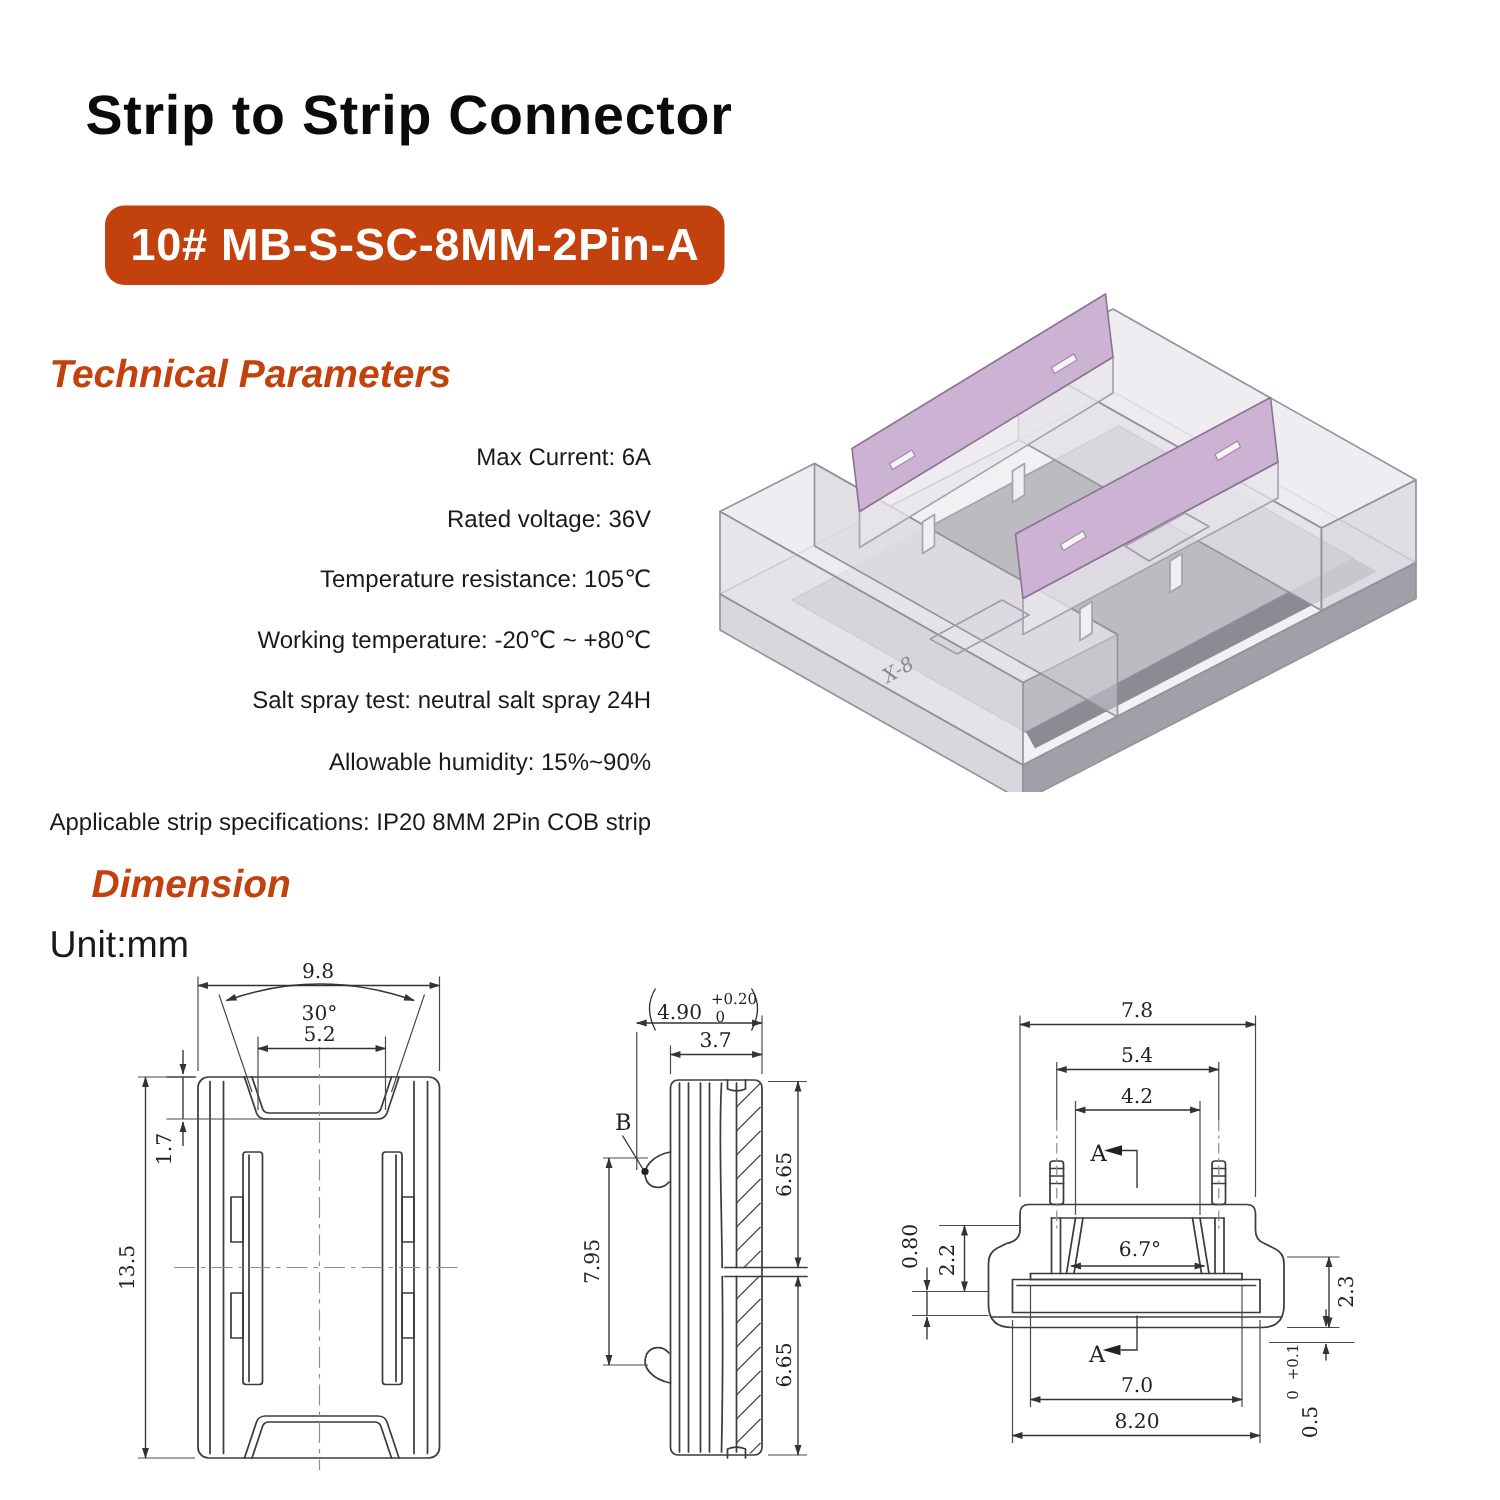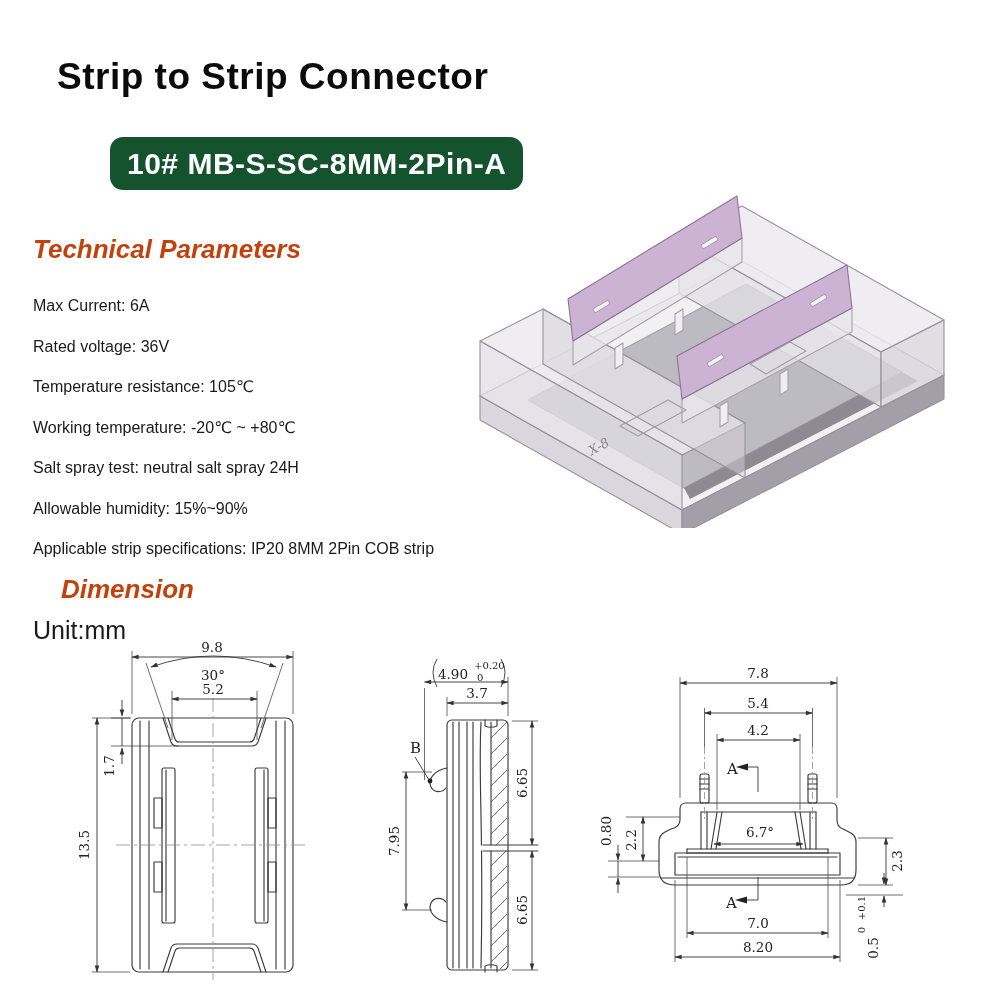--- a/index.html
+++ b/index.html
@@ -1,17 +1,17 @@
 <!DOCTYPE html>
 <html><head>
 <meta charset="utf-8">
 <style>
   html,body{margin:0;padding:0;background:#fff;}
   .page{position:relative;width:1000px;height:1000px;background:#ffffff;overflow:hidden;
-        font-family:"Liberation Sans","DejaVu Sans",sans-serif;color:#111;}
+        font-family:"Liberation Sans","DejaVu Sans",sans-serif;color:#111;text-align:right;}
   .title{position:absolute;left:57px;top:56px;font-size:37px;font-weight:700;letter-spacing:.5px;color:#0b0b0b;}
   .badge{position:absolute;left:70px;top:137px;height:53px;line-height:53px;padding:0 17px;
          border-radius:13px;background:#37302b;color:#fff;font-size:30px;font-weight:700;letter-spacing:.5px;}
   .h2{position:absolute;font-size:26px;font-weight:700;color:#c2410c;font-style:italic;}
   .tp-head{left:33px;top:234px;}
   .dim-head{left:33px;top:574px;margin-left:28px;}
   .unit{position:absolute;left:33px;top:616px;font-size:25px;color:#1a1a1a;}
   .params{position:absolute;left:33px;top:286px;list-style:none;margin:0;padding:0;}
   .params li{font-size:16px;line-height:40.5px;color:#1a1a1a;white-space:nowrap;}
   .render{position:absolute;left:450px;top:168px;width:525px;height:360px;}
@@ -25,21 +25,21 @@
   .dtxt{font-size:13.5px;}
   .stxt{font-size:10px;}
 </style>
 </head>
 <body>
 
 <div class="page">
 
   <div class="title">Strip to Strip Connector</div>
 
-  <div class="badge" style="background: #14532d; margin-left: 40px;">10# MB-S-SC-8MM-2Pin-A</div>
+  <div class="badge" style="background: #c2410c;">10# MB-S-SC-8MM-2Pin-A</div>
 
   <div class="h2 tp-head">Technical Parameters</div>
 
   <ul class="params">
     <li>Max Current: 6A</li>
     <li>Rated voltage: 36V</li>
     <li>Temperature resistance: 105℃</li>
     <li>Working temperature: -20℃ ~ +80℃</li>
     <li>Salt spray test: neutral salt spray 24H</li>
     <li>Allowable humidity: 15%~90%</li>

